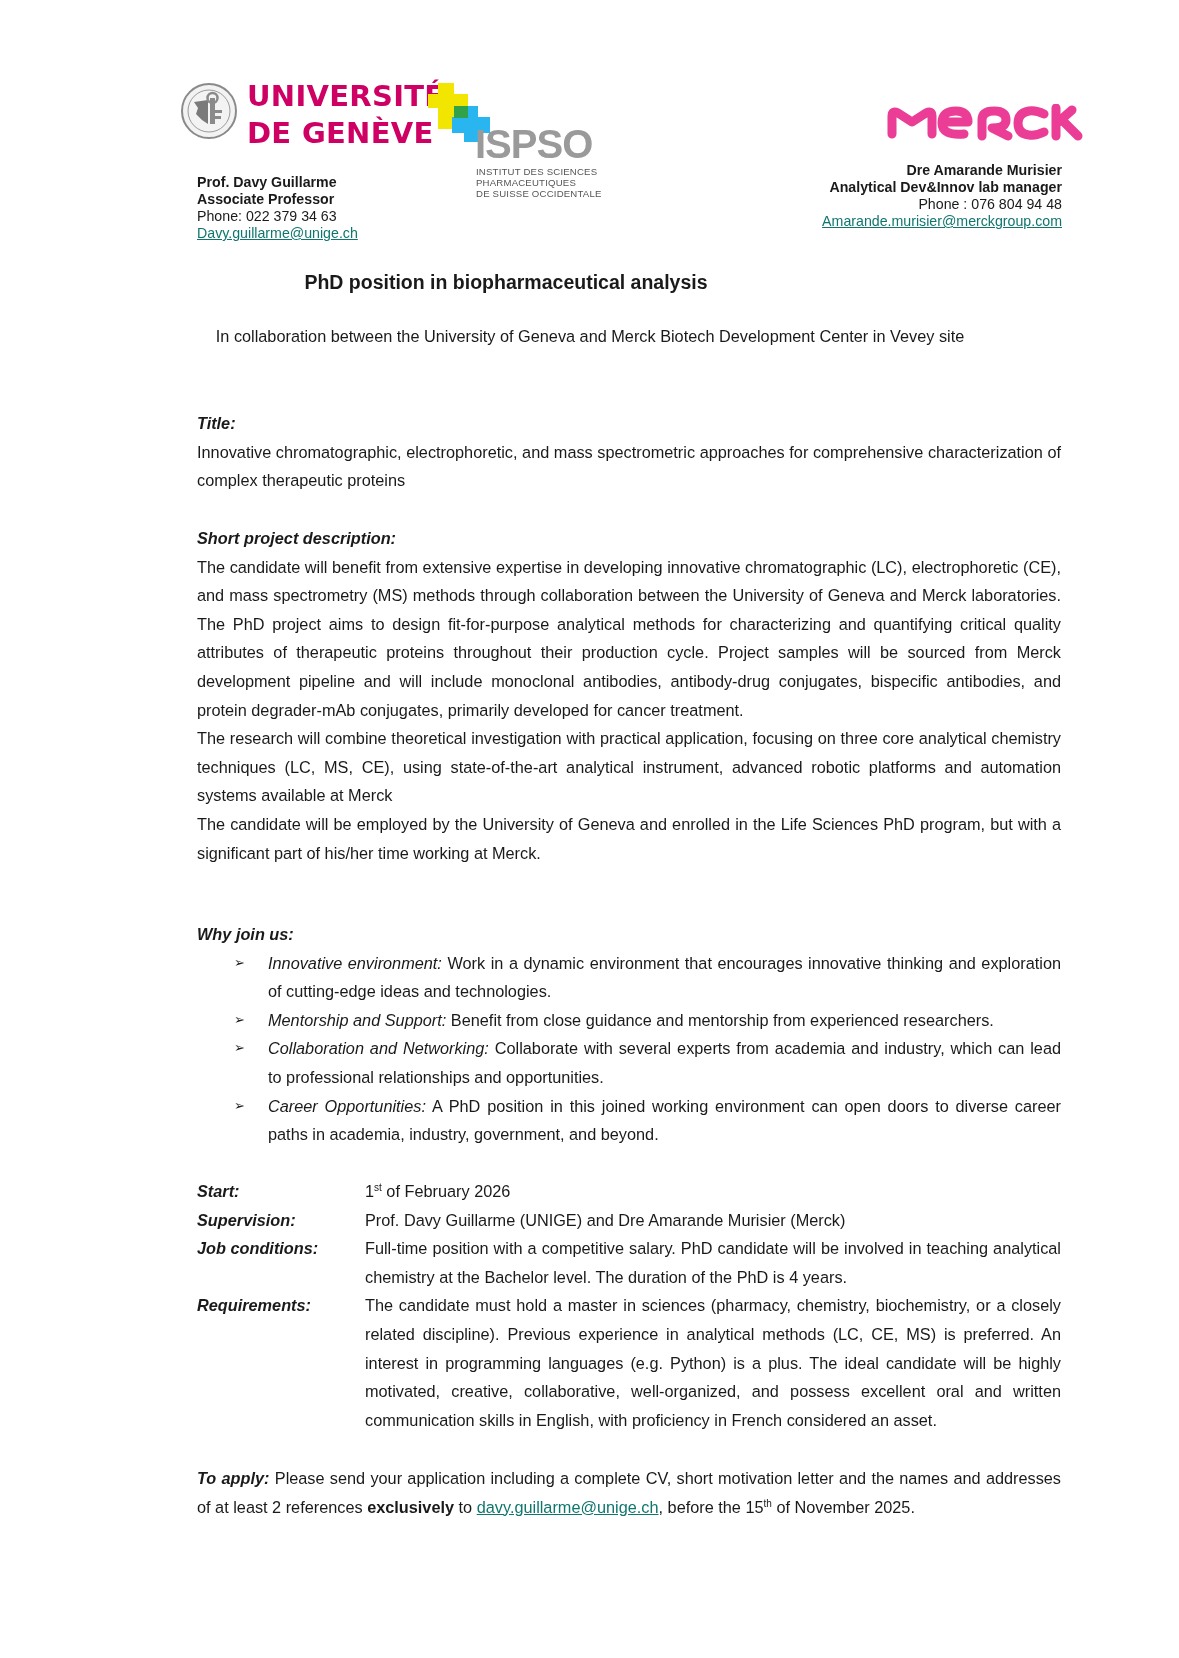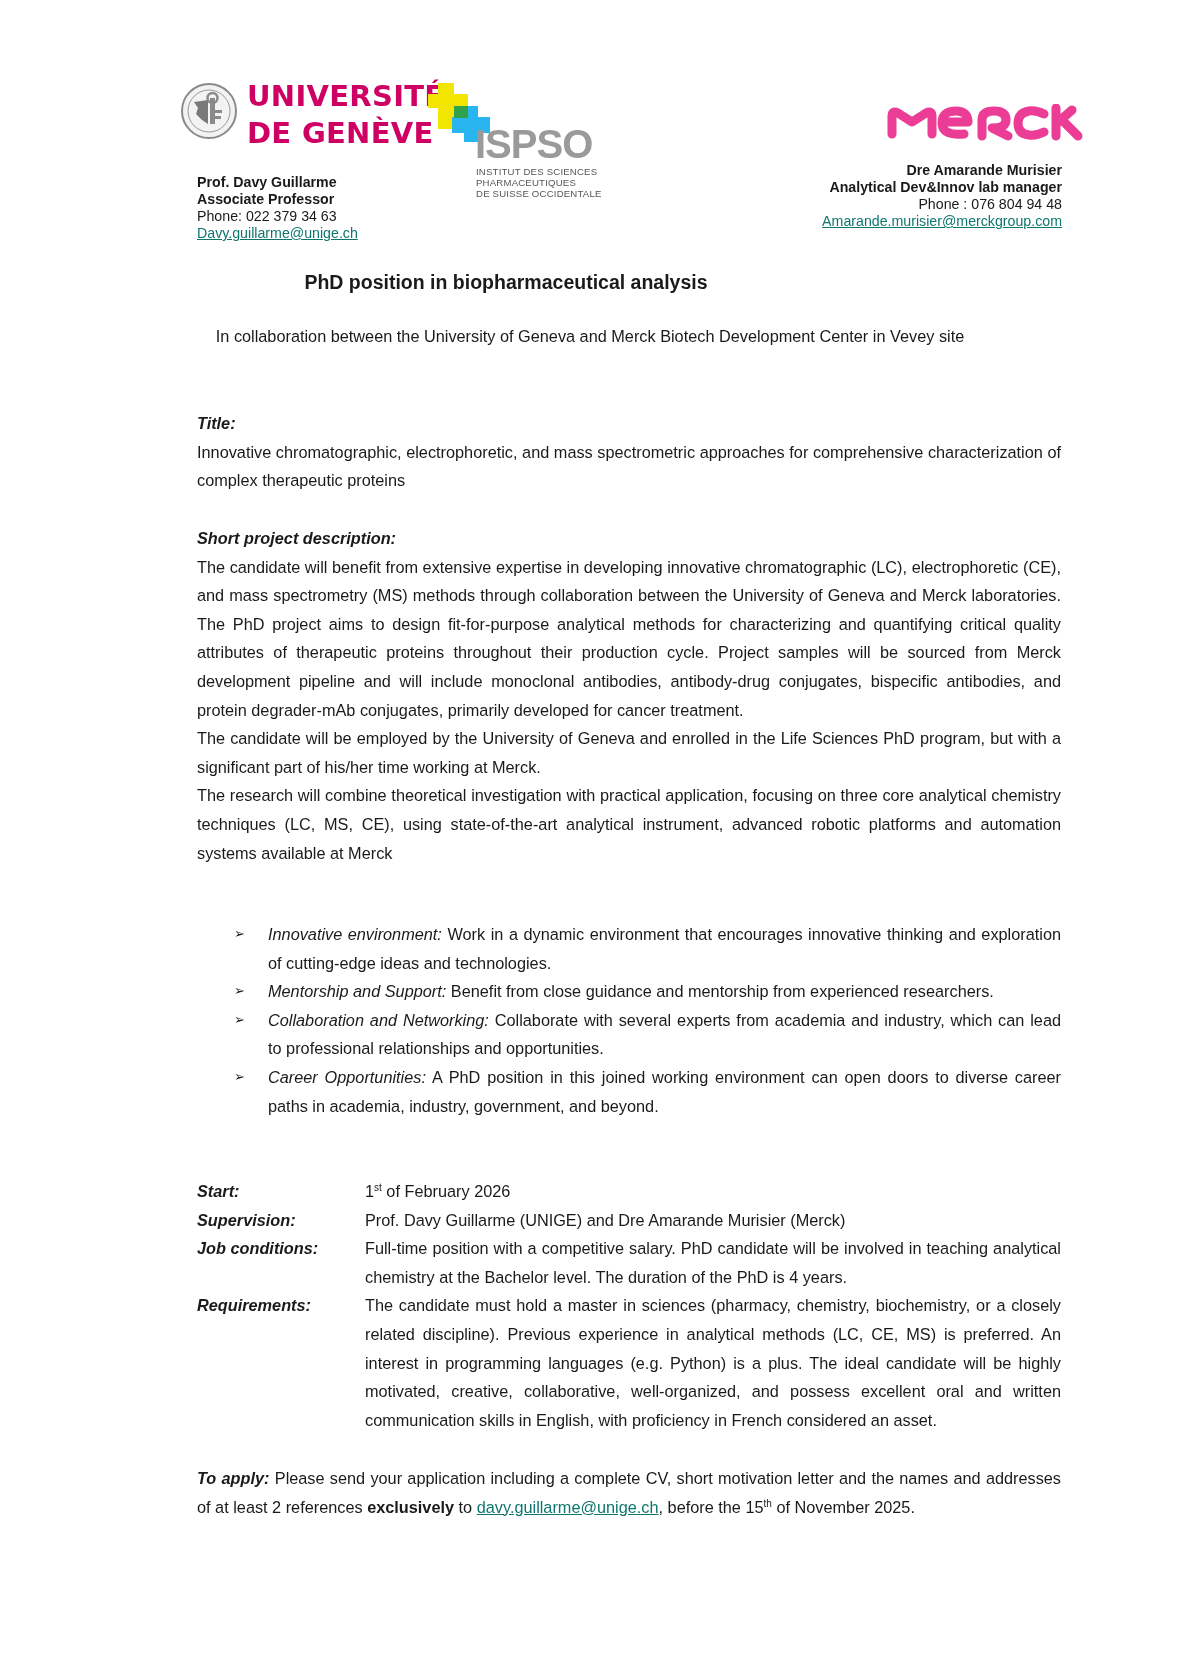--- a/index.html
+++ b/index.html
@@ -109,25 +109,26 @@
 <div class="abs subtitle">In collaboration between the University of Geneva and Merck Biotech Development Center in Vevey site</div>
 
 <div class="abs body sec-title">
   <div class="h">Title:</div>
   <p>Innovative chromatographic, electrophoretic, and mass spectrometric approaches for comprehensive characterization of complex therapeutic proteins</p>
 </div>
 
 <div class="abs body sec-desc">
   <div class="h">Short project description:</div>
   <p>The candidate will benefit from extensive expertise in developing innovative chromatographic (LC), electrophoretic (CE), and mass spectrometry (MS) methods through collaboration between the University of Geneva and Merck laboratories. The PhD project aims to design fit-for-purpose analytical methods for characterizing and quantifying critical quality attributes of therapeutic proteins throughout their production cycle. Project samples will be sourced from Merck development pipeline and will include monoclonal antibodies, antibody-drug conjugates, bispecific antibodies, and protein degrader-mAb conjugates, primarily developed for cancer treatment.</p>
+  <p>The research will combine theoretical investigation with practical application, focusing on three core analytical chemistry techniques (LC, MS, CE), using state-of-the-art analytical instrument, advanced robotic platforms and automation systems available at Merck</p>
   <p>The candidate will be employed by the University of Geneva and enrolled in the Life Sciences PhD program, but with a significant part of his/her time working at Merck.</p>
-  <p>The research will combine theoretical investigation with practical application, focusing on three core analytical chemistry techniques (LC, MS, CE), using state-of-the-art analytical instrument, advanced robotic platforms and automation systems available at Merck</p>
 </div>
 
 <div class="abs body sec-why">
+  <div class="h">Why join us:</div>
   <ul class="bullets">
     <li>
       <span class="arrow">➢</span>
       <i>Innovative environment:</i><span> Work in a dynamic environment that encourages innovative thinking and exploration of cutting-edge ideas and technologies.</span>
     </li>
     <li>
       <span class="arrow">➢</span>
       <i>Mentorship and Support:</i><span> Benefit from close guidance and mentorship from experienced researchers.</span>
     </li>
     <li>

